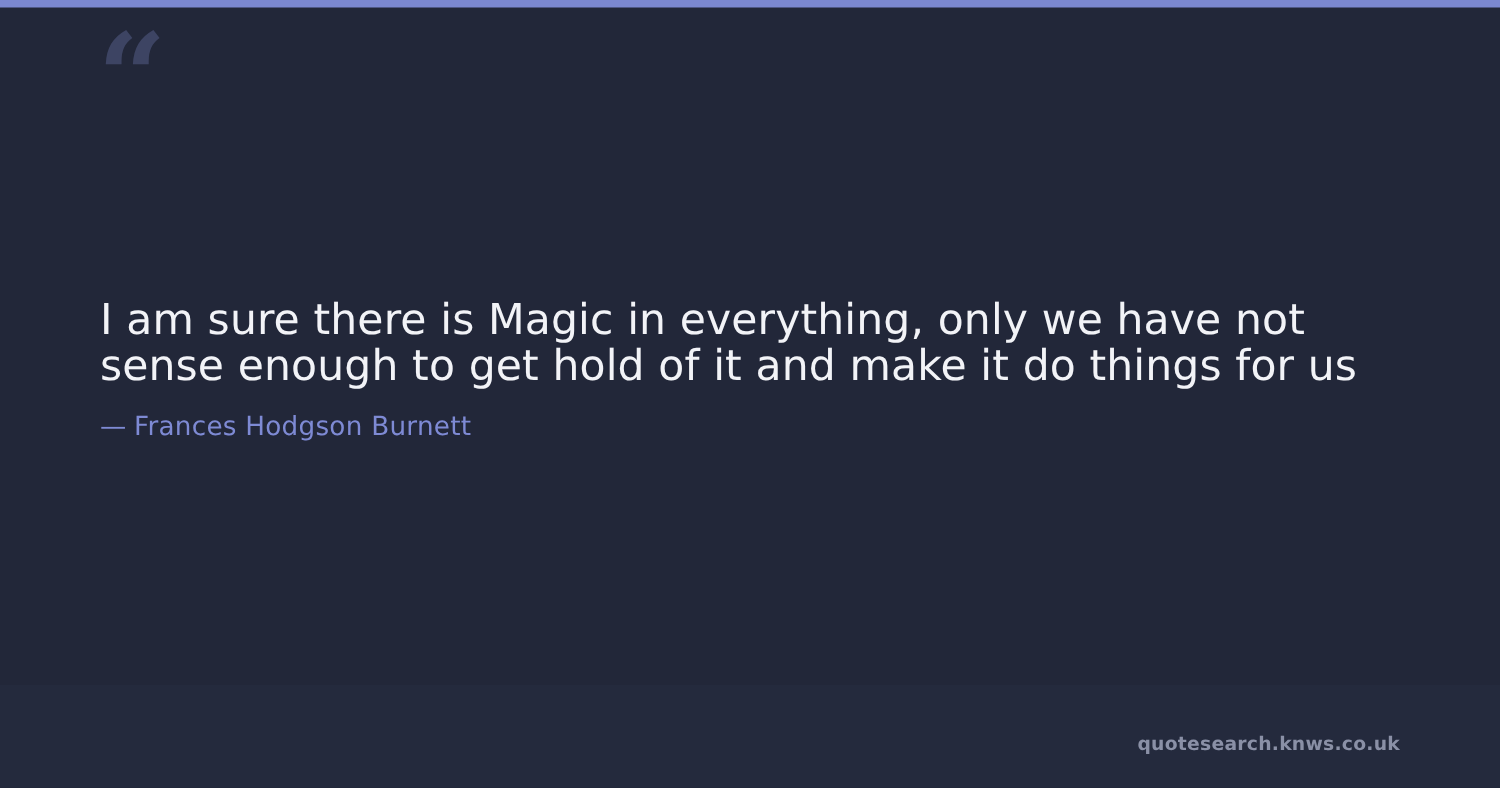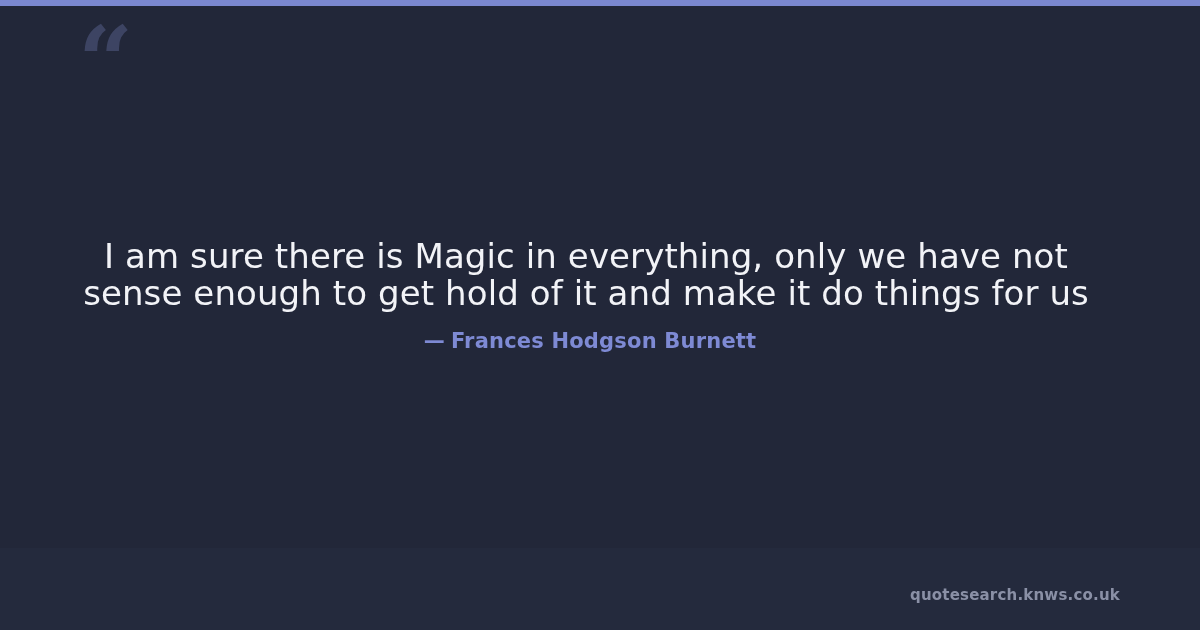--- a/index.html
+++ b/index.html
@@ -44,37 +44,36 @@
     color: #3d4463;
     user-select: none;
     letter-spacing: -2px;
   }
 
   .content {
     position: absolute;
     left: 80px;
     top: 238px;
     width: 1020px;
-    text-align: center;
   }
 
   .quote-text {
     margin: 0;
     font-size: 34px;
     font-weight: 400;
     line-height: 37px;
     color: #f2f3f7;
     letter-spacing: 0.1px;
     max-width: 1012px;
   }
 
   .attribution {
     margin: 16px 0 0 0;
     font-size: 21px;
-    font-weight: 700;
+    font-weight: 400;
     line-height: 26px;
     color: #7e8ad4;
     letter-spacing: 0.2px;
   }
 
   .attribution .dash {
     color: #7e8ad4;
     margin-right: 6px;
   }
 

